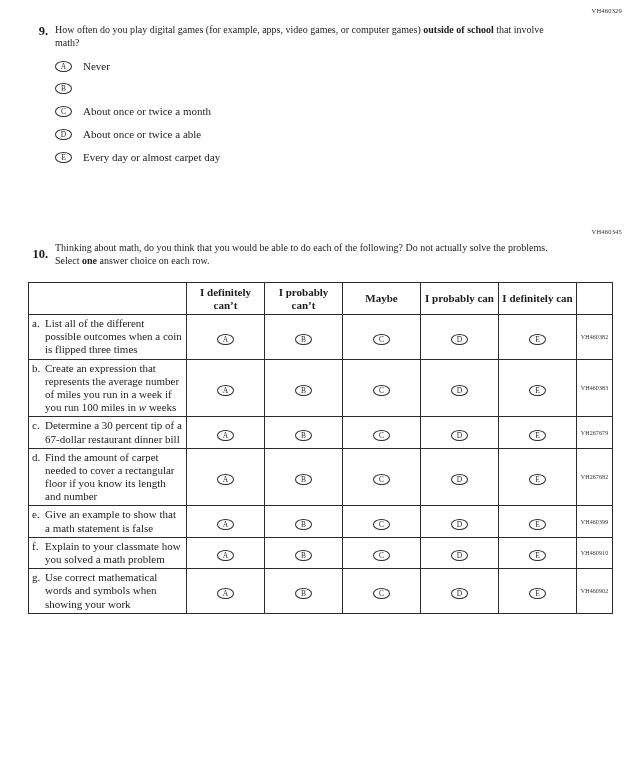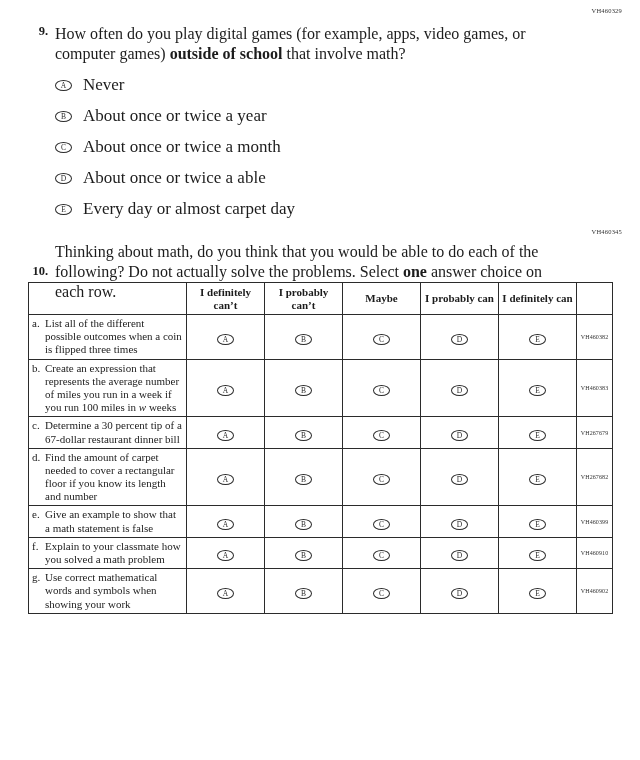--- a/index.html
+++ b/index.html
@@ -26,25 +26,25 @@
   #q10 { top: 242px; width: 588px; align-items: center; }
   .qnum {
     font-weight: bold;
     width: 22px;
     min-width: 22px;
     text-align: right;
     font-size: 12.5px;
     line-height: 1.25;
   }
   .qbody { margin-left: 7px; flex: 1; }
-  .qtext { margin: 0; font-size: 16px; line-height: 1.25; width: 506px; }
+  .qtext { margin: 0; font-size: 10px; line-height: 1.25; width: 506px; }
 
   .options { margin-top: 11px; }
   .option { display: flex; align-items: center; margin-bottom: 11px; }
-  .option .opt-label { margin-left: 11px; font-size: 17px; }
+  .option .opt-label { margin-left: 11px; font-size: 11px; }
 
   .bubble {
     display: inline-block;
     width: 17px; height: 11px;
     border: 1px solid #2b2b2b;
     border-radius: 50%;
     font-size: 7.5px;
     line-height: 10px;
     text-align: center;
     color: #2b2b2b;
@@ -104,21 +104,20 @@
     <div class="qnum">9.</div>
     <div class="qbody">
       <p class="qtext"><span>How often do you play digital games (for example, apps, video games, or computer games) </span><b>outside of school</b><span> that involve math?</span></p>
       <div class="options">
         <div class="option">
           <span class="bubble">A</span>
           <span class="opt-label">Never</span>
         </div>
         <div class="option">
           <span class="bubble">B</span>
-          <span class="opt-label">About once or twice a year</span>
         </div>
         <div class="option">
           <span class="bubble">C</span>
           <span class="opt-label">About once or twice a month</span>
         </div>
         <div class="option">
           <span class="bubble">D</span>
           <span class="opt-label">About once or twice a able</span>
         </div>
         <div class="option">

